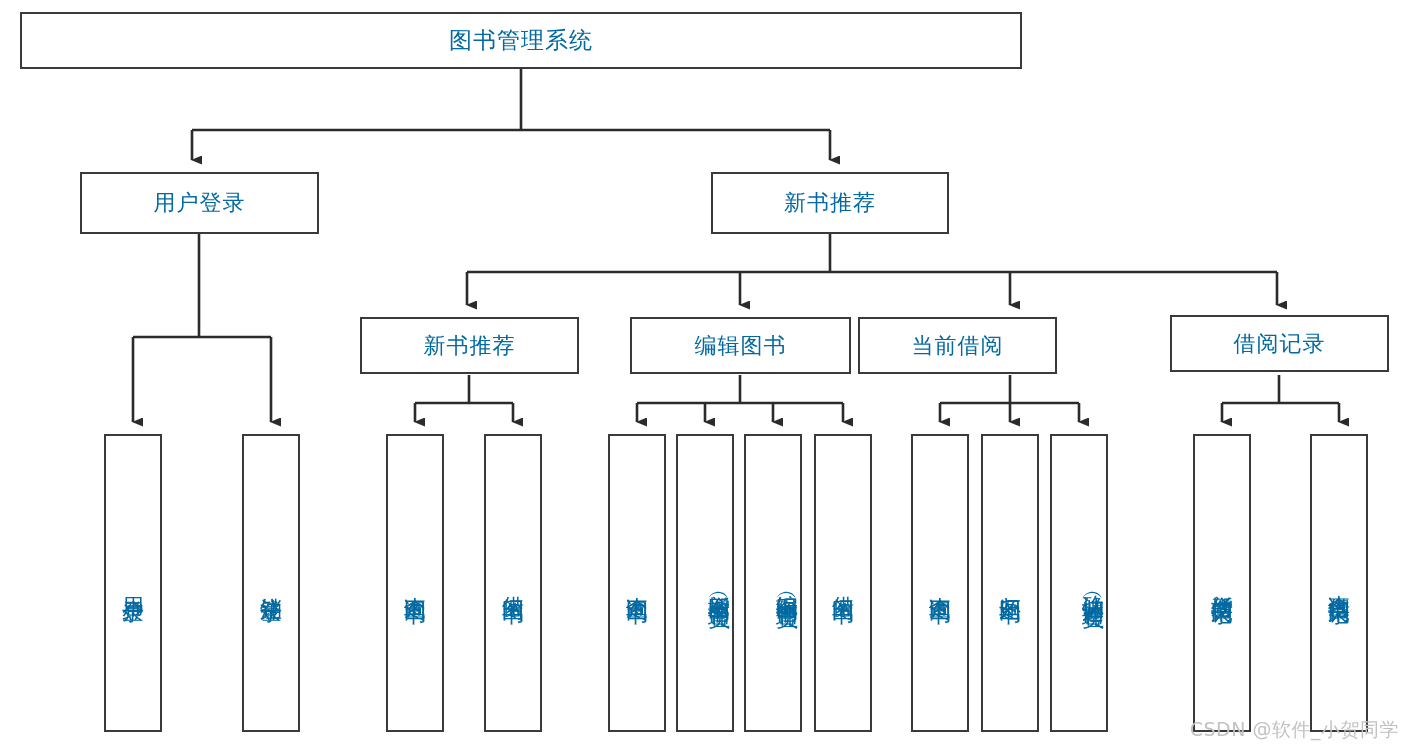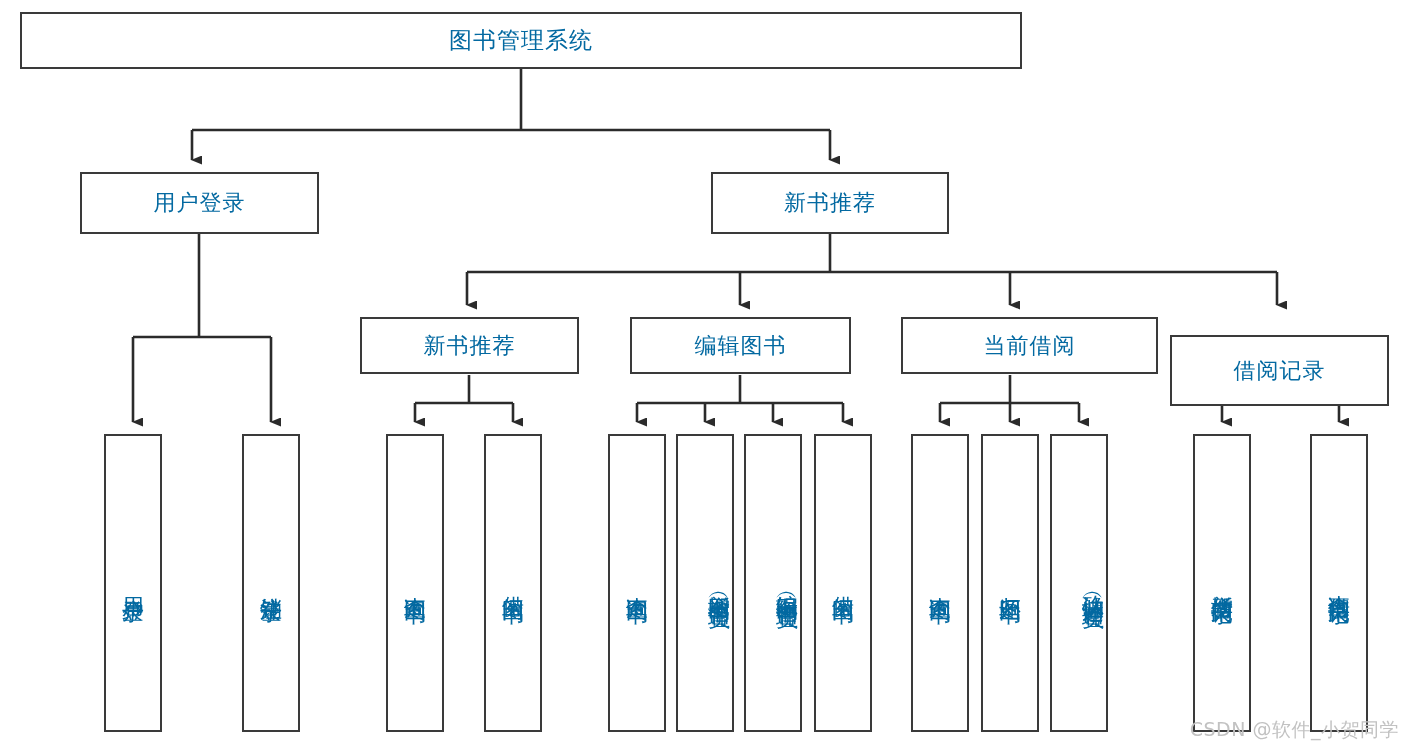--- a/index.html
+++ b/index.html
@@ -107,23 +107,23 @@
   <div class="node h title" style="left:20px;top:12px;width:1002px;height:57px;">图书管理系统</div>
 
   <div class="node h" style="left:80px;top:172px;width:239px;height:62px;">用户登录</div>
 
   <div class="node h" style="left:711px;top:172px;width:238px;height:62px;">新书推荐</div>
 
   <div class="node h" style="left:360px;top:317px;width:219px;height:57px;">新书推荐</div>
 
   <div class="node h" style="left:630px;top:317px;width:221px;height:57px;">编辑图书</div>
 
-  <div class="node h" style="left:901px;top:317px;width:257px;height:57px;text-align:right;">当前借阅</div>
+  <div class="node h" style="left:858px;top:317px;width:199px;height:57px;text-align:right;">当前借阅</div>
 
-  <div class="node h" style="left:1170px;top:335px;width:219px;height:71px;">借阅记录</div>
+  <div class="node h" style="left:1170px;top:315px;width:219px;height:57px;">借阅记录</div>
 
   <div class="node v mid" style="left:104px;top:434px;width:58px;height:298px;">用户登录</div>
 
   <div class="node v mid" style="left:242px;top:434px;width:58px;height:298px;">注销登录</div>
 
   <div class="node v mid" style="left:386px;top:434px;width:58px;height:298px;">查询图书</div>
 
   <div class="node v mid" style="left:484px;top:434px;width:58px;height:298px;">借阅图书</div>
 
   <div class="node v mid" style="left:608px;top:434px;width:58px;height:298px;">查询图书</div>

